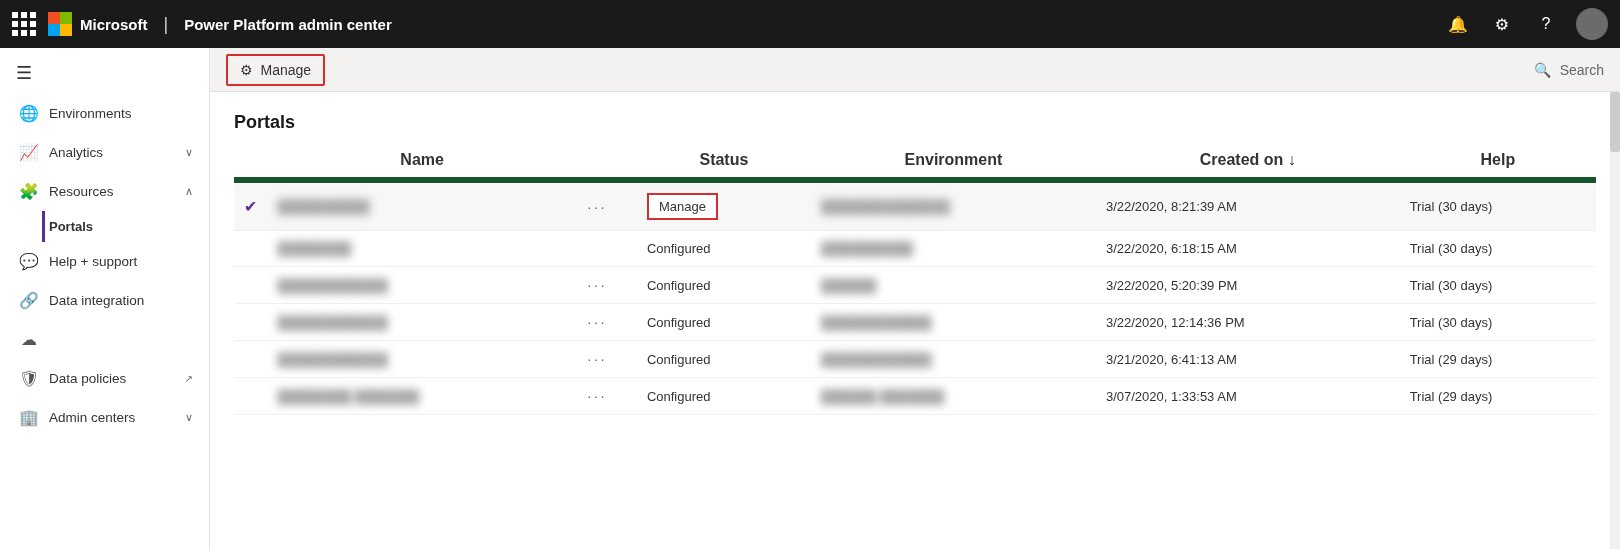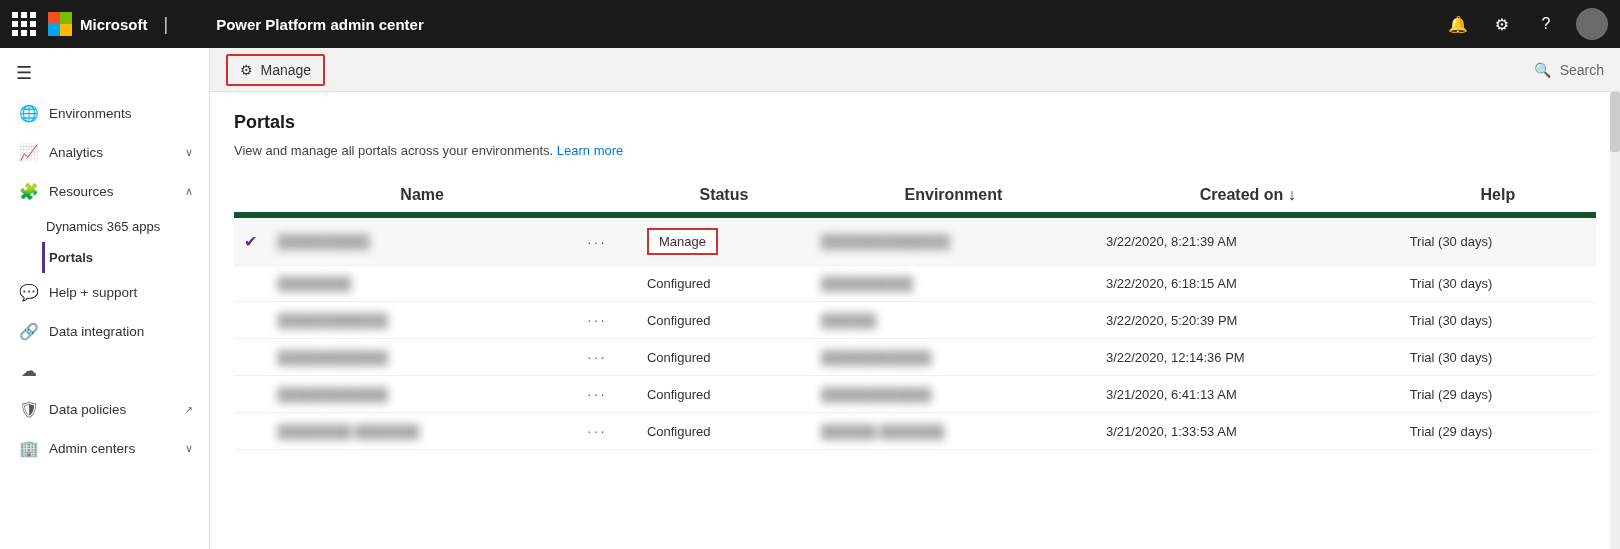--- a/index.html
+++ b/index.html
@@ -40,21 +40,20 @@
     }
     .ms-logo span:nth-child(1) { background: #f25022; }
     .ms-logo span:nth-child(2) { background: #7fba00; }
     .ms-logo span:nth-child(3) { background: #00a4ef; }
     .ms-logo span:nth-child(4) { background: #ffb900; }
     .top-bar-title {
       font-size: 15px;
       font-weight: 600;
       color: #fff;
       white-space: nowrap;
-      margin-left: 32px;
     }
     .top-bar-spacer { flex: 1; }
     .top-bar-icons {
       display: flex;
       align-items: center;
       gap: 16px;
     }
     .top-bar-icon {
       color: #fff;
       font-size: 16px;
@@ -278,21 +277,20 @@
       <span class="si-chevron">∨</span>
     </div>
 
     <div class="sidebar-item">
       <span class="si-icon">🧩</span>
       <span class="si-label">Resources</span>
       <span class="si-chevron">∧</span>
     </div>
 
     <div class="sidebar-sub">
-      <div class="sidebar-sub-item">Dynamics 365 apps</div>
       <div class="sidebar-sub-item active" style="font-weight:600; border-left:3px solid #5c2d91; padding-left:4px; margin-left:-4px;">Portals</div>
     </div>
 
     <div class="sidebar-item">
       <span class="si-icon">💬</span>
       <span class="si-label">Help + support</span>
     </div>
 
     <div class="sidebar-item">
       <span class="si-icon">🔗</span>
@@ -324,24 +322,20 @@
         <span>Manage</span>
       </div>
       <div class="sub-nav-search">
         <span class="sub-nav-search-icon">🔍</span>
         <span>Search</span>
       </div>
     </div>
 
     <div class="main-content">
       <div class="page-title">Portals</div>
-      <div class="page-subtitle">
-        <span>View and manage all portals across your environments.</span>
-        <a href="#">Learn more</a>
-      </div>
 
       <table class="portals-table">
         <thead>
           <tr>
             <th style="width:30px;"></th>
             <th>Name</th>
             <th style="width:60px;"></th>
             <th>Status</th>
             <th>Environment</th>
             <th class="sortable">Created on ↓</th>
@@ -393,21 +387,21 @@
               <td><span class="blurred">████████████</span></td>
               <td>3/21/2020, 6:41:13 AM</td>
               <td>Trial (29 days)</td>
             </tr>
             <tr>
               <td style="width: 30px;"></td>
               <td><span class="blurred">████████ ███████</span></td>
               <td style="width: 60px;"><span class="row-dots">···</span></td>
               <td>Configured</td>
               <td><span class="blurred">██████ ███████</span></td>
-              <td>3/21/2020, 1:33:53 AM</td>
+              <td>3/07/2020, 1:33:53 AM</td>
               <td>Trial (29 days)</td>
             </tr>
           </tbody>
       </table>
 
       <div style="position:absolute; right:0; top:0; width:10px; height:100%; background:#f0f0f0;">
         <div style="width:10px; height:60px; background:#ccc; border-radius:3px;"></div>
       </div>
     </div>
   </div>

